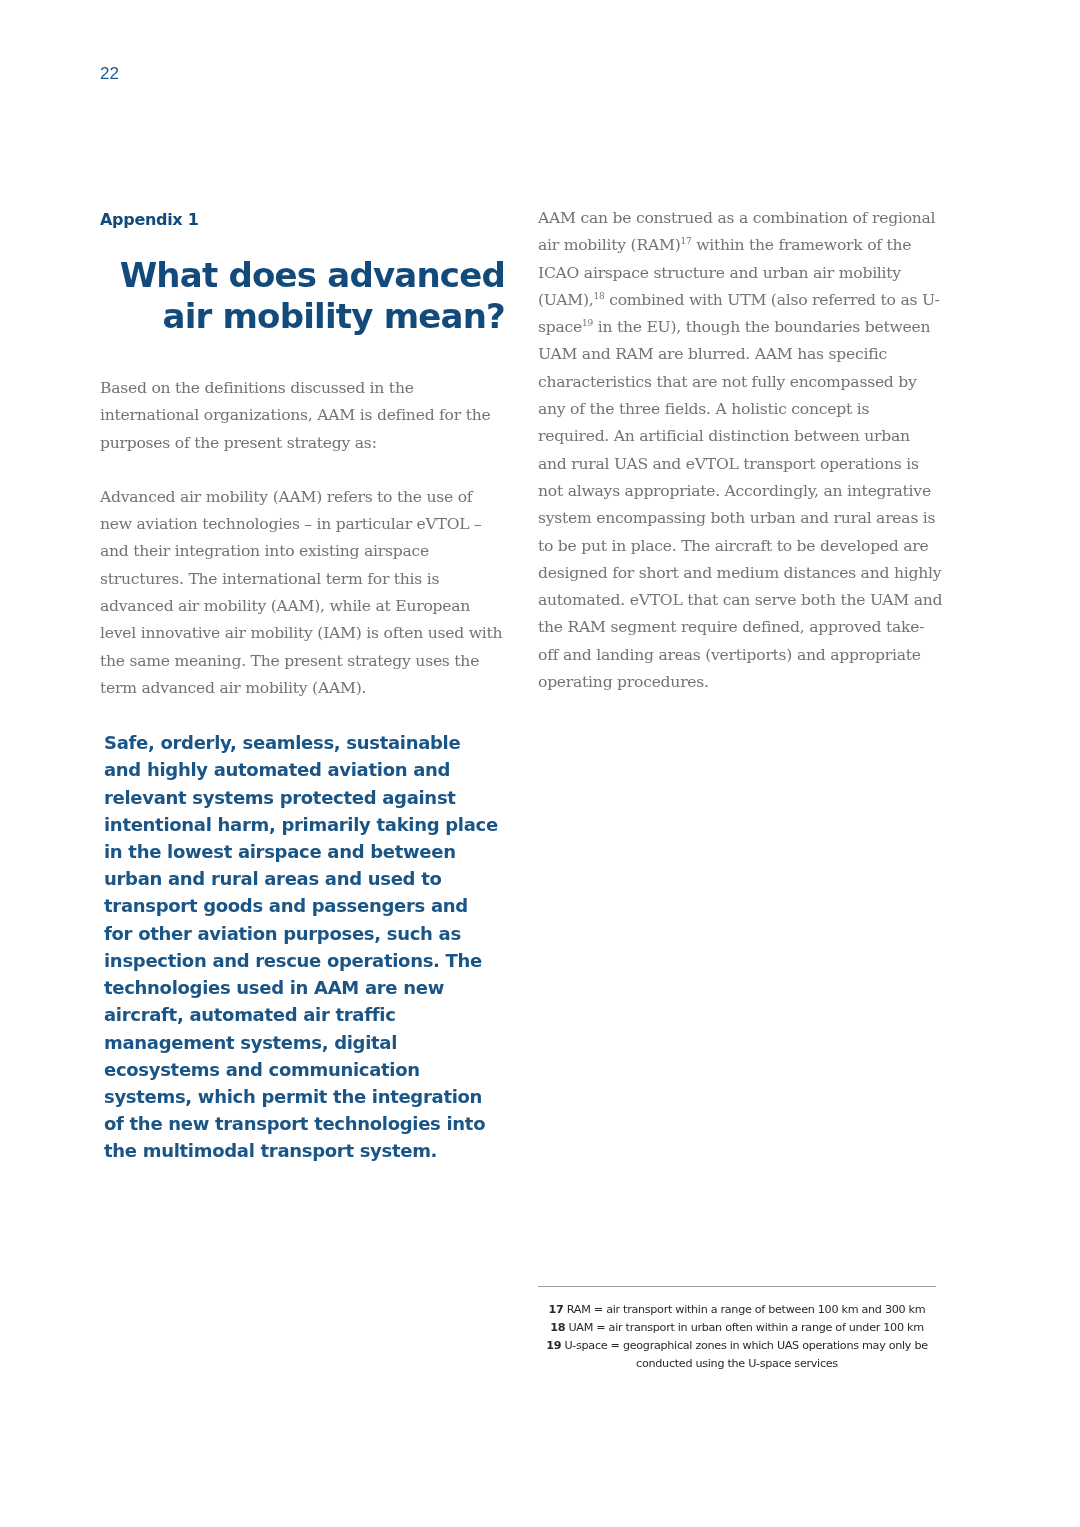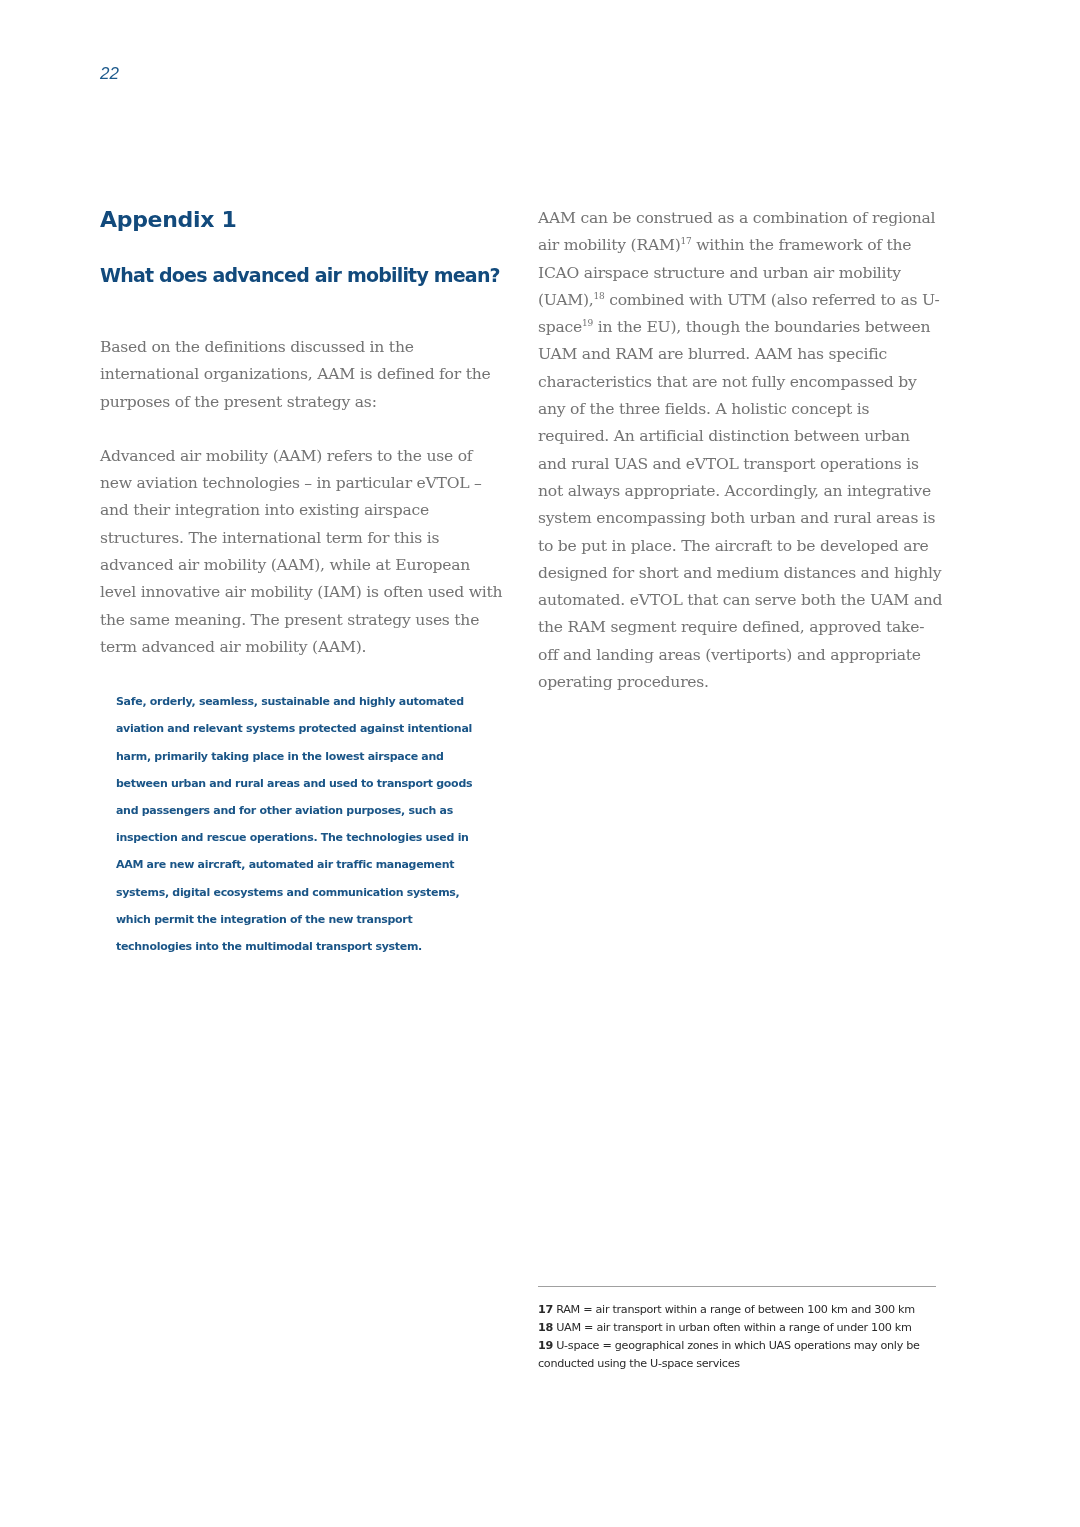--- a/index.html
+++ b/index.html
@@ -1,47 +1,47 @@
 <!DOCTYPE html>
 <html><head>
 <meta charset="utf-8">
 <style>
   html, body { margin: 0; padding: 0; background: #ffffff; }
   body { width: 1080px; height: 1527px; position: relative; overflow: hidden; }
   .page-num {
     position: absolute; left: 100px; top: 64px;
-    font-family: "Liberation Sans", sans-serif; font-size: 17px; color: #1d5a8c; font-style: italic;
+    font-family: "Liberation Sans", sans-serif; font-size: 17px; color: #1d5a8c;
   }
   .col { position: absolute; top: 205px; }
   .col-left { left: 100px; width: 405px; }
   .col-right { left: 538px; width: 405px; }
   .kicker {
-    font-family: "DejaVu Sans", sans-serif; font-weight: bold; font-size: 22px;
+    font-family: "DejaVu Sans", sans-serif; font-weight: bold; font-size: 16px;
     color: #124a7c; margin: 0 0 20px 0; line-height: 30px; letter-spacing: -0.3px;
   }
   .title {
-    font-family: "DejaVu Sans", sans-serif; font-weight: bold; font-size: 19px;
-    color: #124a7c; margin: 12px 0 38px 0; line-height: 41px; letter-spacing: -0.8px;
+    font-family: "DejaVu Sans", sans-serif; font-weight: bold; font-size: 34px;
+    color: #124a7c; margin: 12px 0 38px 0; line-height: 41px; letter-spacing: -0.8px; text-align: right;
   }
   .body {
     font-family: "DejaVu Serif", serif; font-size: 15.6px; line-height: 27.3px;
     color: #737373; margin: 0 0 27px 0; letter-spacing: -0.25px;
   }
   .highlight {
-    font-family: "DejaVu Sans", sans-serif; font-weight: bold; font-size: 11px;
-    line-height: 27.2px; color: #1a5587; margin: 16px; letter-spacing: -0.3px;
+    font-family: "DejaVu Sans", sans-serif; font-weight: bold; font-size: 18px;
+    line-height: 27.2px; color: #1a5587; margin: 4px; letter-spacing: -0.3px;
   }
   sup { font-size: 9px; line-height: 0; vertical-align: 6px; }
   .footnotes {
     position: absolute; left: 538px; top: 1286px; width: 398px;
     border-top: 1.5px solid #a0a0a0; padding-top: 14px;
     font-family: "DejaVu Sans", sans-serif; font-size: 11.2px; line-height: 18px; color: #2a2a2a;
     letter-spacing: -0.3px;
   }
-  .fn { margin: 0; }
+  .fn { margin: 0; text-align: center; }
   .fn b { font-weight: bold; }
 </style>
 </head>
 <body>
 
 <div class="page-num">22</div>
 
 <div class="col col-left">
   <div class="kicker">Appendix 1</div>
   <h1 class="title">What does advanced air mobility mean?</h1>

